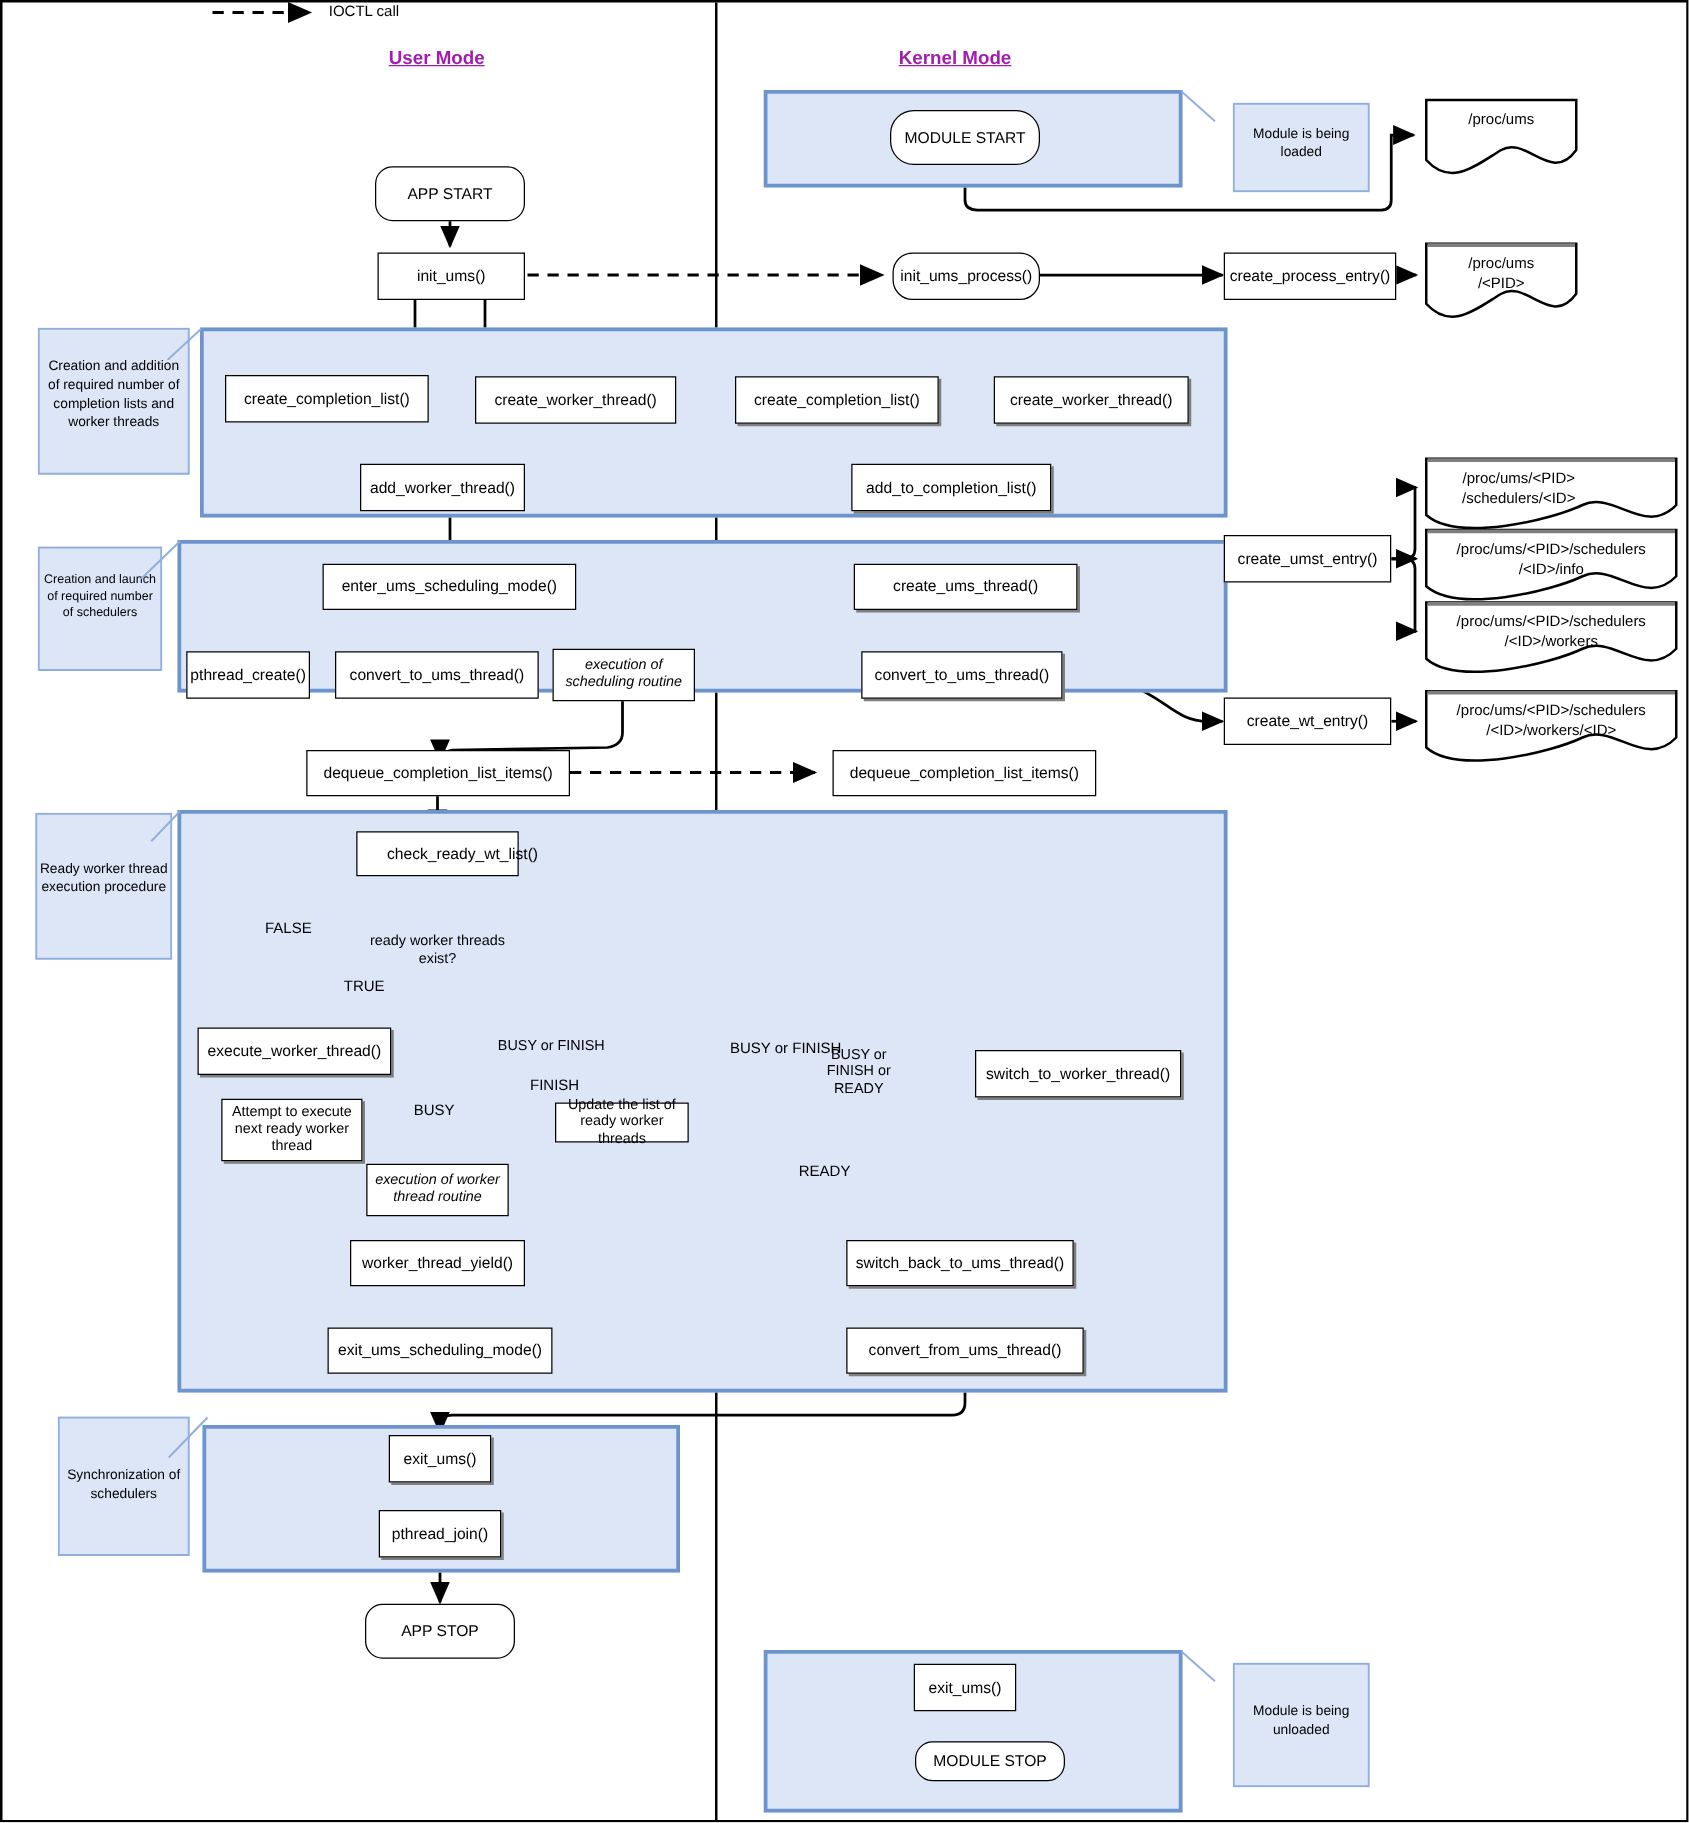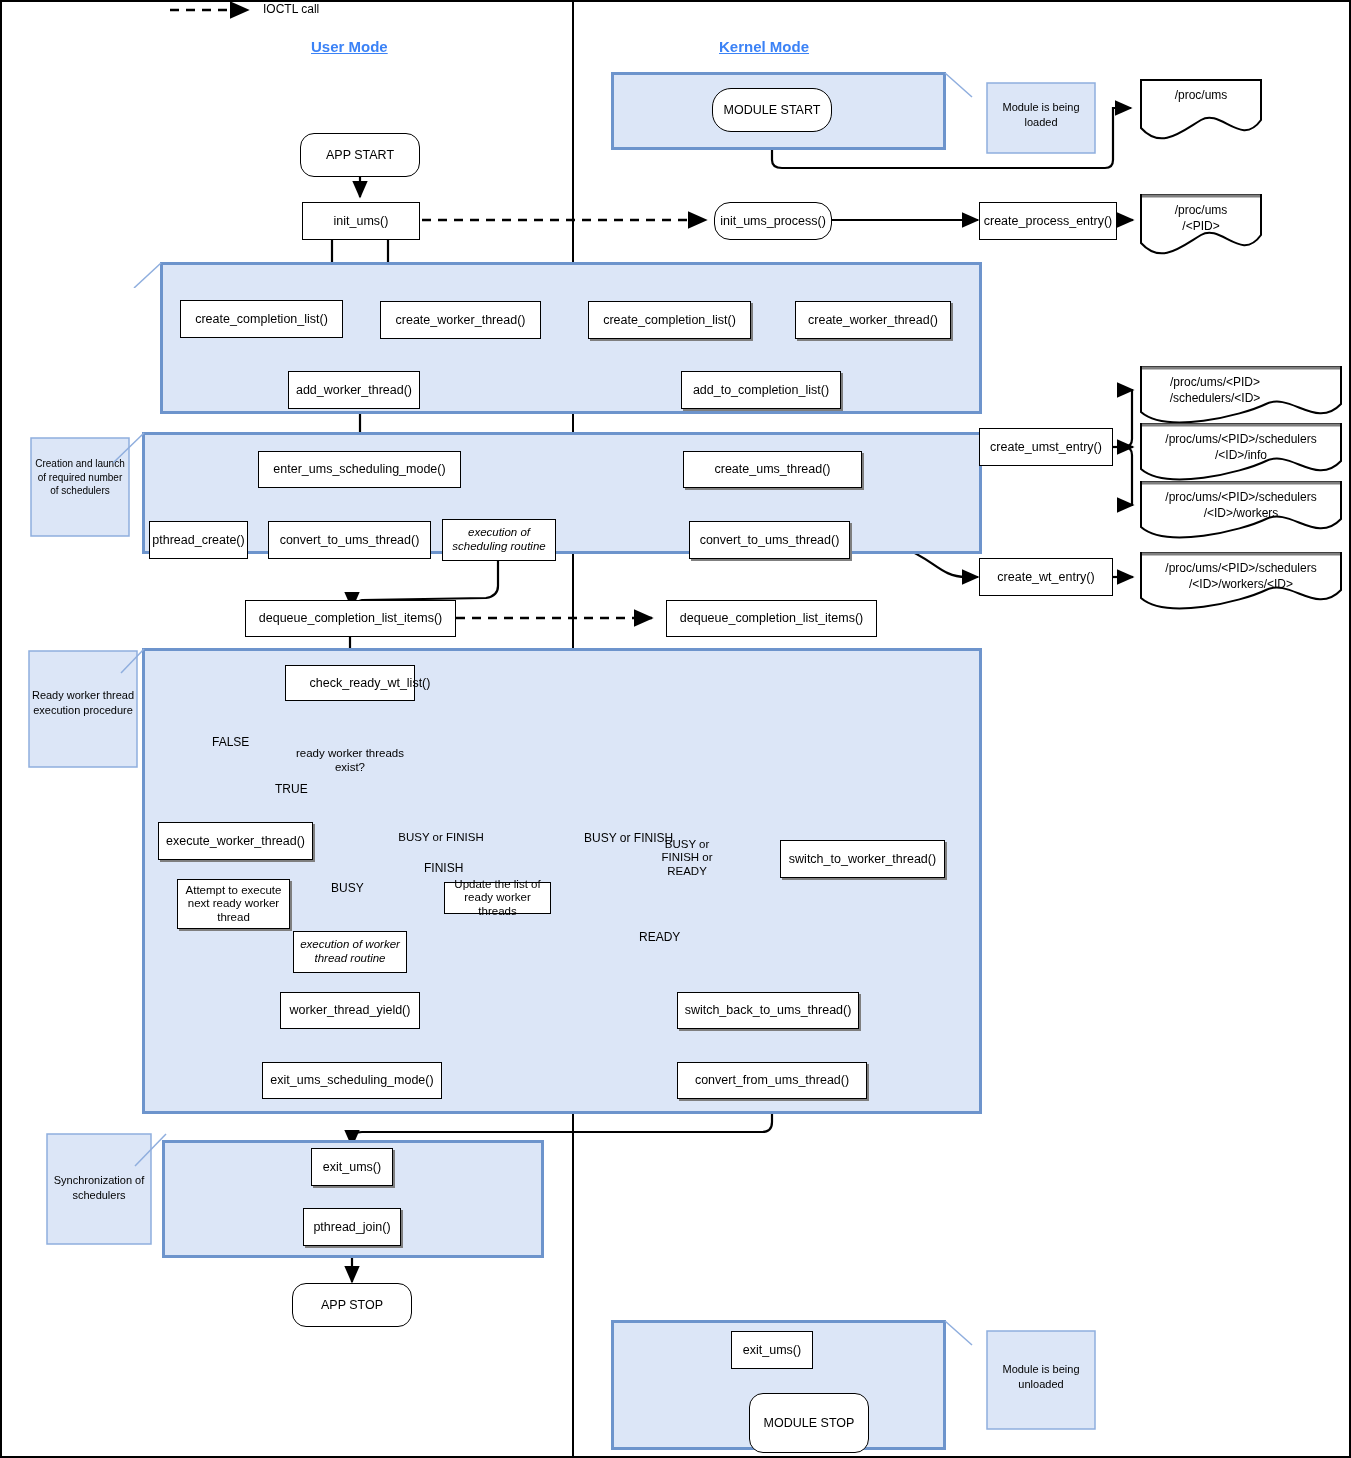--- a/index.html
+++ b/index.html
@@ -5,21 +5,21 @@
   html,body{margin:0;padding:0;background:#ffffff;}
   body{font-family:"Liberation Sans",sans-serif;}
   #root{position:relative;width:1351px;height:1458px;overflow:hidden;background:#fff;}
   #svg-layer{position:absolute;left:0;top:0;width:1351px;height:1458px;}
   .node{position:absolute;box-sizing:border-box;display:flex;align-items:center;justify-content:center;text-align:center;line-height:1.18;}
   .proc{background:#ffffff;border:1.6px solid #000;font-size:12.5px;color:#000;}
   .proc.shadow{box-shadow:2px 2px 0 0 #7f7f7f;}
   .term{background:#ffffff;border:1.8px solid #000;border-radius:14px;font-size:12.5px;}
   .italic{font-style:italic;}
   .container{position:absolute;background:#dce6f7;border:3px solid #6d94cc;box-sizing:border-box;}
-  .lane-title{position:absolute;font-size:15px;font-weight:bold;text-decoration:underline;color:#3b82f6;}
+  .lane-title{position:absolute;font-size:15px;font-weight:bold;text-decoration:underline;color:#a21caf;}
   .edge-label{position:absolute;font-size:12px;color:#000;background:transparent;white-space:nowrap;}
   .legend-label{position:absolute;font-size:12px;color:#000;}
   .docshape{position:absolute;}
   .docshape .doctext{position:absolute;left:0;right:0;top:8px;text-align:center;font-size:12px;line-height:1.18;color:#000;}
   .noteWrap{position:absolute;margin-left:16px;}
 </style>
 </head>
 <body>
 
 <div id="root">
@@ -175,20 +175,26 @@
   <div class="lane-title" style="left:311px;top:38px;">User Mode</div>
   <div class="lane-title" style="left:719px;top:38px;">Kernel Mode</div>
 
   <div class="container" style="left:160px;top:262px;width:822px;height:152px;"></div>
   <div class="container" style="left:142px;top:432px;width:840px;height:122px;"></div>
   <div class="container" style="left:142px;top:648px;width:840px;height:466px;"></div>
   <div class="container" style="left:162px;top:1140px;width:382px;height:118px;"></div>
   <div class="container" style="left:611px;top:72px;width:335px;height:78px;"></div>
   <div class="container" style="left:611px;top:1320px;width:335px;height:130px;"></div>
 
+  <div class="noteWrap" style="left:14px;top:262px;width:122px;height:118px;">
+    <svg width="122" height="118" style="position:absolute;left:0;top:0;">
+      <path d="M1,1 L121,1 L121,117 L1,117 Z" fill="#dce6f7" stroke="#8faede" stroke-width="1.5"></path>
+    </svg>
+    <div style="position:absolute;left:4px;top:24px;width:114px;font-size:11px;text-align:center;line-height:1.35;">Creation and addition of required number of completion lists and worker threads</div>
+  </div>
   <svg style="position:absolute;left:133px;top:262px;" width="30" height="26">
       <path d="M1,26 L28,1" stroke="#8faede" stroke-width="1.5" fill="none"></path>
     </svg>
 
   <div class="noteWrap" style="left:14px;top:437px;width:100px;height:100px;">
     <svg width="100" height="100" style="position:absolute;left:0;top:0;">
       <path d="M1,1 L99,1 L99,99 L1,99 Z" fill="#dce6f7" stroke="#8faede" stroke-width="1.5"></path>
     </svg>
     <div style="position:absolute;left:3px;top:20px;width:94px;font-size:10px;text-align:center;line-height:1.35;">Creation and launch of required number of schedulers</div>
   </div>
@@ -232,21 +238,21 @@
     </svg>
     <div style="position:absolute;left:3px;top:32px;width:104px;font-size:11px;text-align:center;line-height:1.35;">Module is being unloaded</div>
   </div>
   <svg style="position:absolute;left:944px;top:1320px;" width="30" height="26">
       <path d="M1,1 L28,25" stroke="#8faede" stroke-width="1.5" fill="none"></path>
     </svg>
 
   <div class="node term" style="left:300px;top:133px;width:120px;height:44px;">APP START</div>
   <div class="node term" style="left:292px;top:1283px;width:120px;height:44px;">APP STOP</div>
   <div class="node term" style="left:712px;top:88px;width:120px;height:44px;border-radius:19px;">MODULE START</div>
-  <div class="node term" style="left:749px;top:1393px;width:120px;height:60px;">MODULE STOP</div>
+  <div class="node term" style="left:732px;top:1393px;width:120px;height:32px;">MODULE STOP</div>
 
   <div class="node proc" style="left:302px;top:202px;width:118px;height:38px;">init_ums()</div>
   <div class="node proc" style="left:180px;top:300px;width:163px;height:38px;">create_completion_list()</div>
   <div class="node proc" style="left:380px;top:301px;width:161px;height:38px;">create_worker_thread()</div>
   <div class="node proc" style="left:288px;top:371px;width:132px;height:38px;">add_worker_thread()</div>
   <div class="node proc" style="left:258px;top:451px;width:203px;height:37px;">enter_ums_scheduling_mode()</div>
   <div class="node proc" style="left:149px;top:521px;width:99px;height:38px;">pthread_create()</div>
   <div class="node proc" style="left:268px;top:521px;width:163px;height:38px;">convert_to_ums_thread()</div>
   <div class="node proc italic" style="left:442px;top:519px;width:114px;height:42px;font-size:11.5px;">execution of scheduling routine</div>
   <div class="node proc" style="left:245px;top:600px;width:211px;height:37px;">dequeue_completion_list_items()</div>

